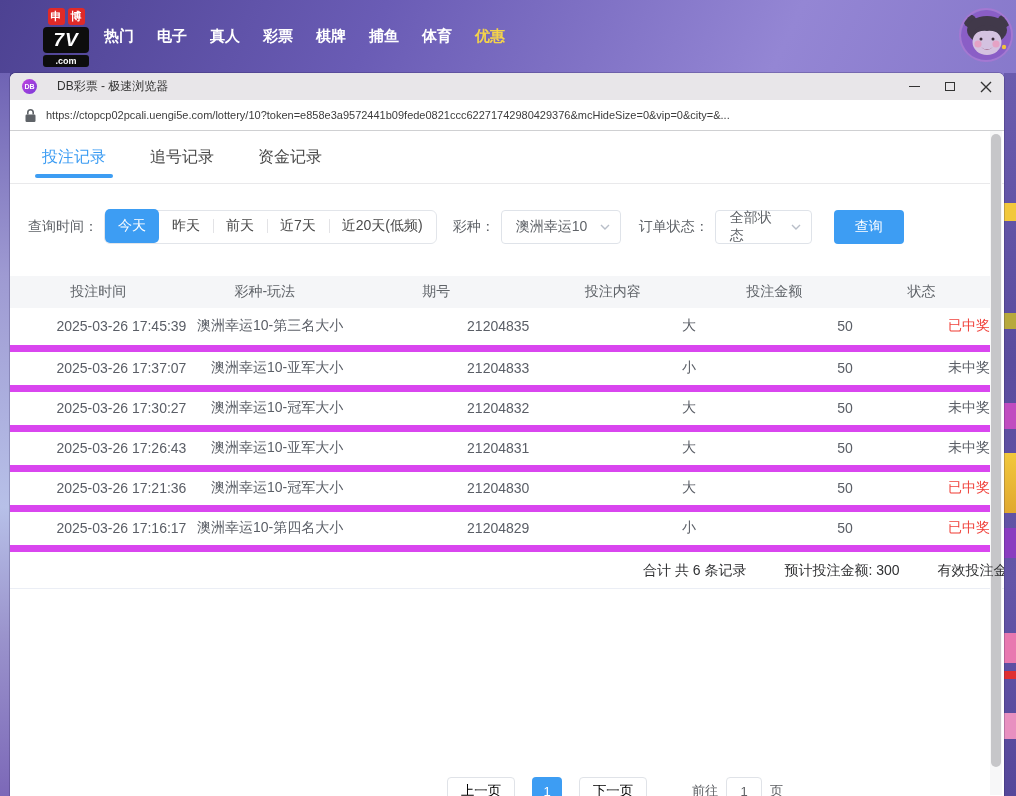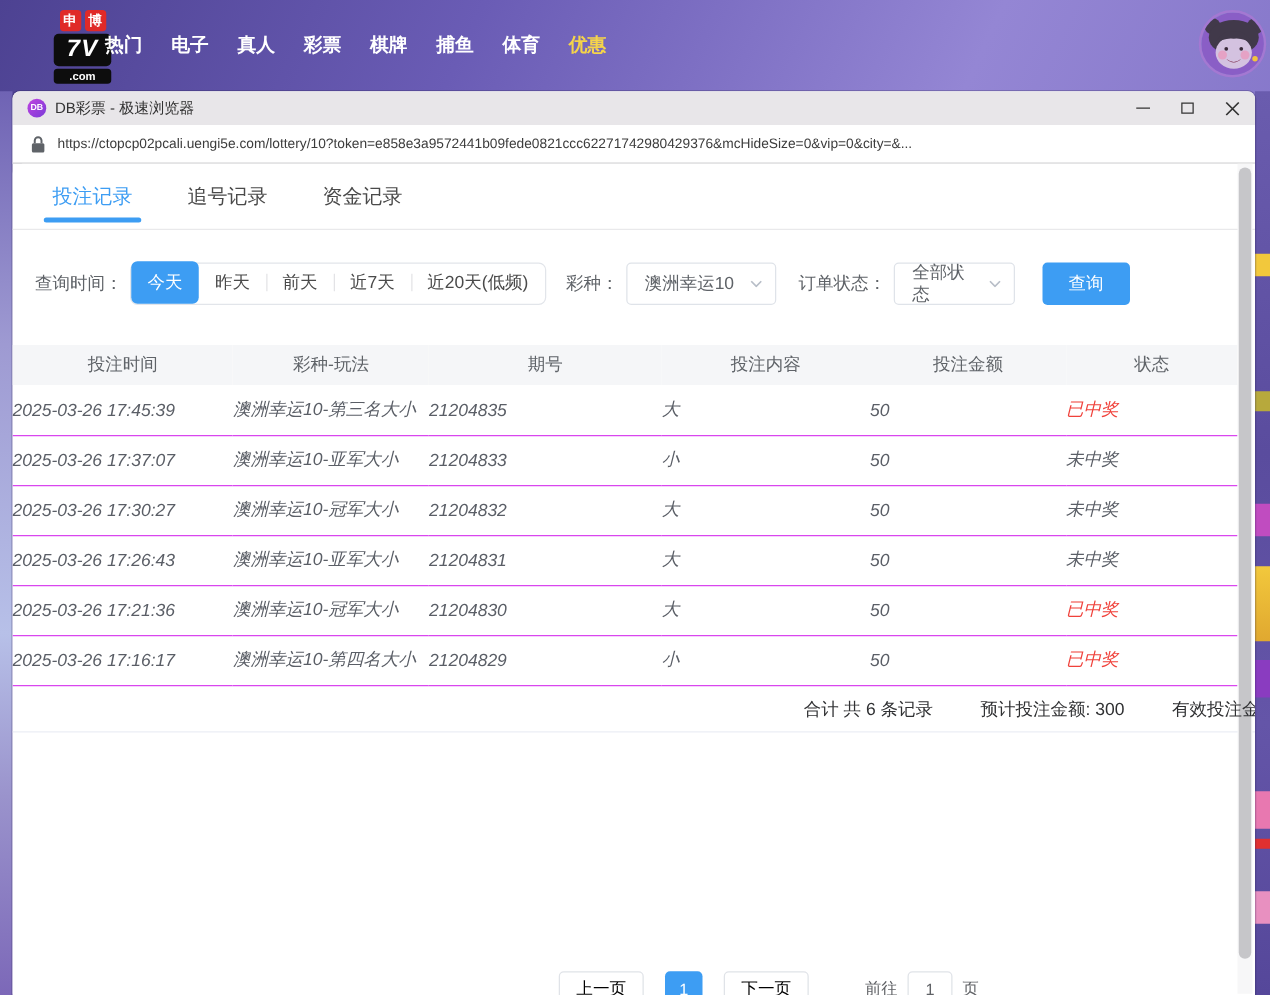--- a/index.html
+++ b/index.html
@@ -17,33 +17,33 @@
 
   .navbar { position:absolute; top:0; left:0; width:1016px; height:73px; }
   .logo { position:absolute; left:42px; top:8px; width:48px; display:flex; flex-direction:column; align-items:center; }
   .logo-badges { display:flex; gap:3px; margin-bottom:2px; }
   .logo-badges span { width:17px; height:17px; background:#e02a28; border-radius:3px; color:#fff;
     font-size:11px; display:flex; align-items:center; justify-content:center; font-weight:bold; }
   .logo-7v { background:#0d0d0d; border-radius:4px; width:46px; height:26px; color:#fff; font-weight:bold;
     font-style:italic; font-size:19px; display:flex; align-items:center; justify-content:center; letter-spacing:1px; }
   .logo-com { background:#0d0d0d; border-radius:3px; width:46px; height:12px; margin-top:2px; color:#fff;
     font-size:9px; font-weight:bold; display:flex; align-items:center; justify-content:center; }
-  .main-nav { position:absolute; left:84px; top:0; height:73px; display:flex; align-items:center; gap:23px; }
+  .main-nav { position:absolute; left:104px; top:0; height:73px; display:flex; align-items:center; gap:23px; }
   .nav-item { color:#ffffff; font-size:15px; font-weight:bold; white-space:nowrap; cursor:pointer; }
   .nav-item.hl { color:#f5d44a; }
   .avatar { position:absolute; right:3px; top:8px; width:54px; height:54px; border-radius:50%; overflow:hidden;
     border:2px solid #a478d2; }
 
   
   .window { position:absolute; left:10px; top:73px; width:994px; height:723px; background:#fff;
     border-radius:6px 6px 0 0; overflow:hidden; box-shadow:0 0 0 1px rgba(40,30,80,.25); }
   .titlebar { height:27px; background:#e8e6e9; display:flex; align-items:center; padding-left:12px; position:relative; }
   .favicon { width:15px; height:15px; border-radius:50%; background:linear-gradient(135deg,#c043e0,#7a3bd8);
     color:#fff; font-size:7px; font-weight:bold; display:flex; align-items:center; justify-content:center; }
-  .win-title { font-size:12px; color:#333; margin-left:7px; }
+  .win-title { font-size:12px; color:#333; margin-left:20px; }
   .win-controls { position:absolute; right:0; top:0; height:27px; display:flex; }
   .win-btn { width:36px; height:27px; display:flex; align-items:center; justify-content:center; cursor:pointer; }
   .min-glyph { width:11px; height:0; border-top:1.5px solid #333; display:block; }
   .max-glyph { width:10px; height:9px; border:1.5px solid #333; display:block; }
 
   .urlbar { height:31px; background:#fff; border-bottom:1px solid #cfd0d2; display:flex; align-items:center;
     padding:0 14px; }
   .url-text { font-size:11px; color:#3c3c3c; margin-left:9px; white-space:nowrap; overflow:hidden; width:940px; }
 
   .content { position:relative; height:664px; background:#fff; border-radius:8px 0 0 0; }
@@ -70,21 +70,21 @@
     justify-content:space-between; padding:0 10px 0 14px; color:#5f6368; background:#fff; cursor:pointer; }
   .sel-lottery { width:120px; margin-right:18px; }
   .sel-status { width:97px; margin-right:22px; }
   .chev { width:10px; height:6px; margin-left:8px; flex:none; }
   .search-btn { background:#3d9df3; color:#fff; border:none; border-radius:4px; height:34px; width:70px;
     font-size:14px; display:flex; align-items:center; justify-content:center; cursor:pointer; }
 
   
   table.grid { width:980px; border-collapse:collapse; font-size:14px; margin-top:32px; table-layout:fixed; }
   .grid th { background:#f5f6f8; color:#5f6368; font-weight:normal; height:32px; }
-  .grid td { height:40px; text-align:left; color:#5a5e66; border-bottom:1px solid #d946ef;font-style:italic; }
+  .grid td { height:40px; text-align:right; color:#5a5e66; border-bottom:7px solid #d946ef; }
   .grid col.c1{width:18%} .grid col.c2{width:16%} .grid col.c3{width:19%}
   .grid col.c4{width:17%} .grid col.c5{width:16%} .grid col.c6{width:14%}
   td.status.won { color:#f0423b; }
 
   
   .summary-row { position:relative; height:37px; border-bottom:1px solid #ebeef5; }
   .summary { position:absolute; left:633px; top:10px; display:flex; gap:38px; white-space:nowrap;
     font-size:14px; color:#303133; z-index:5; }
 
   

